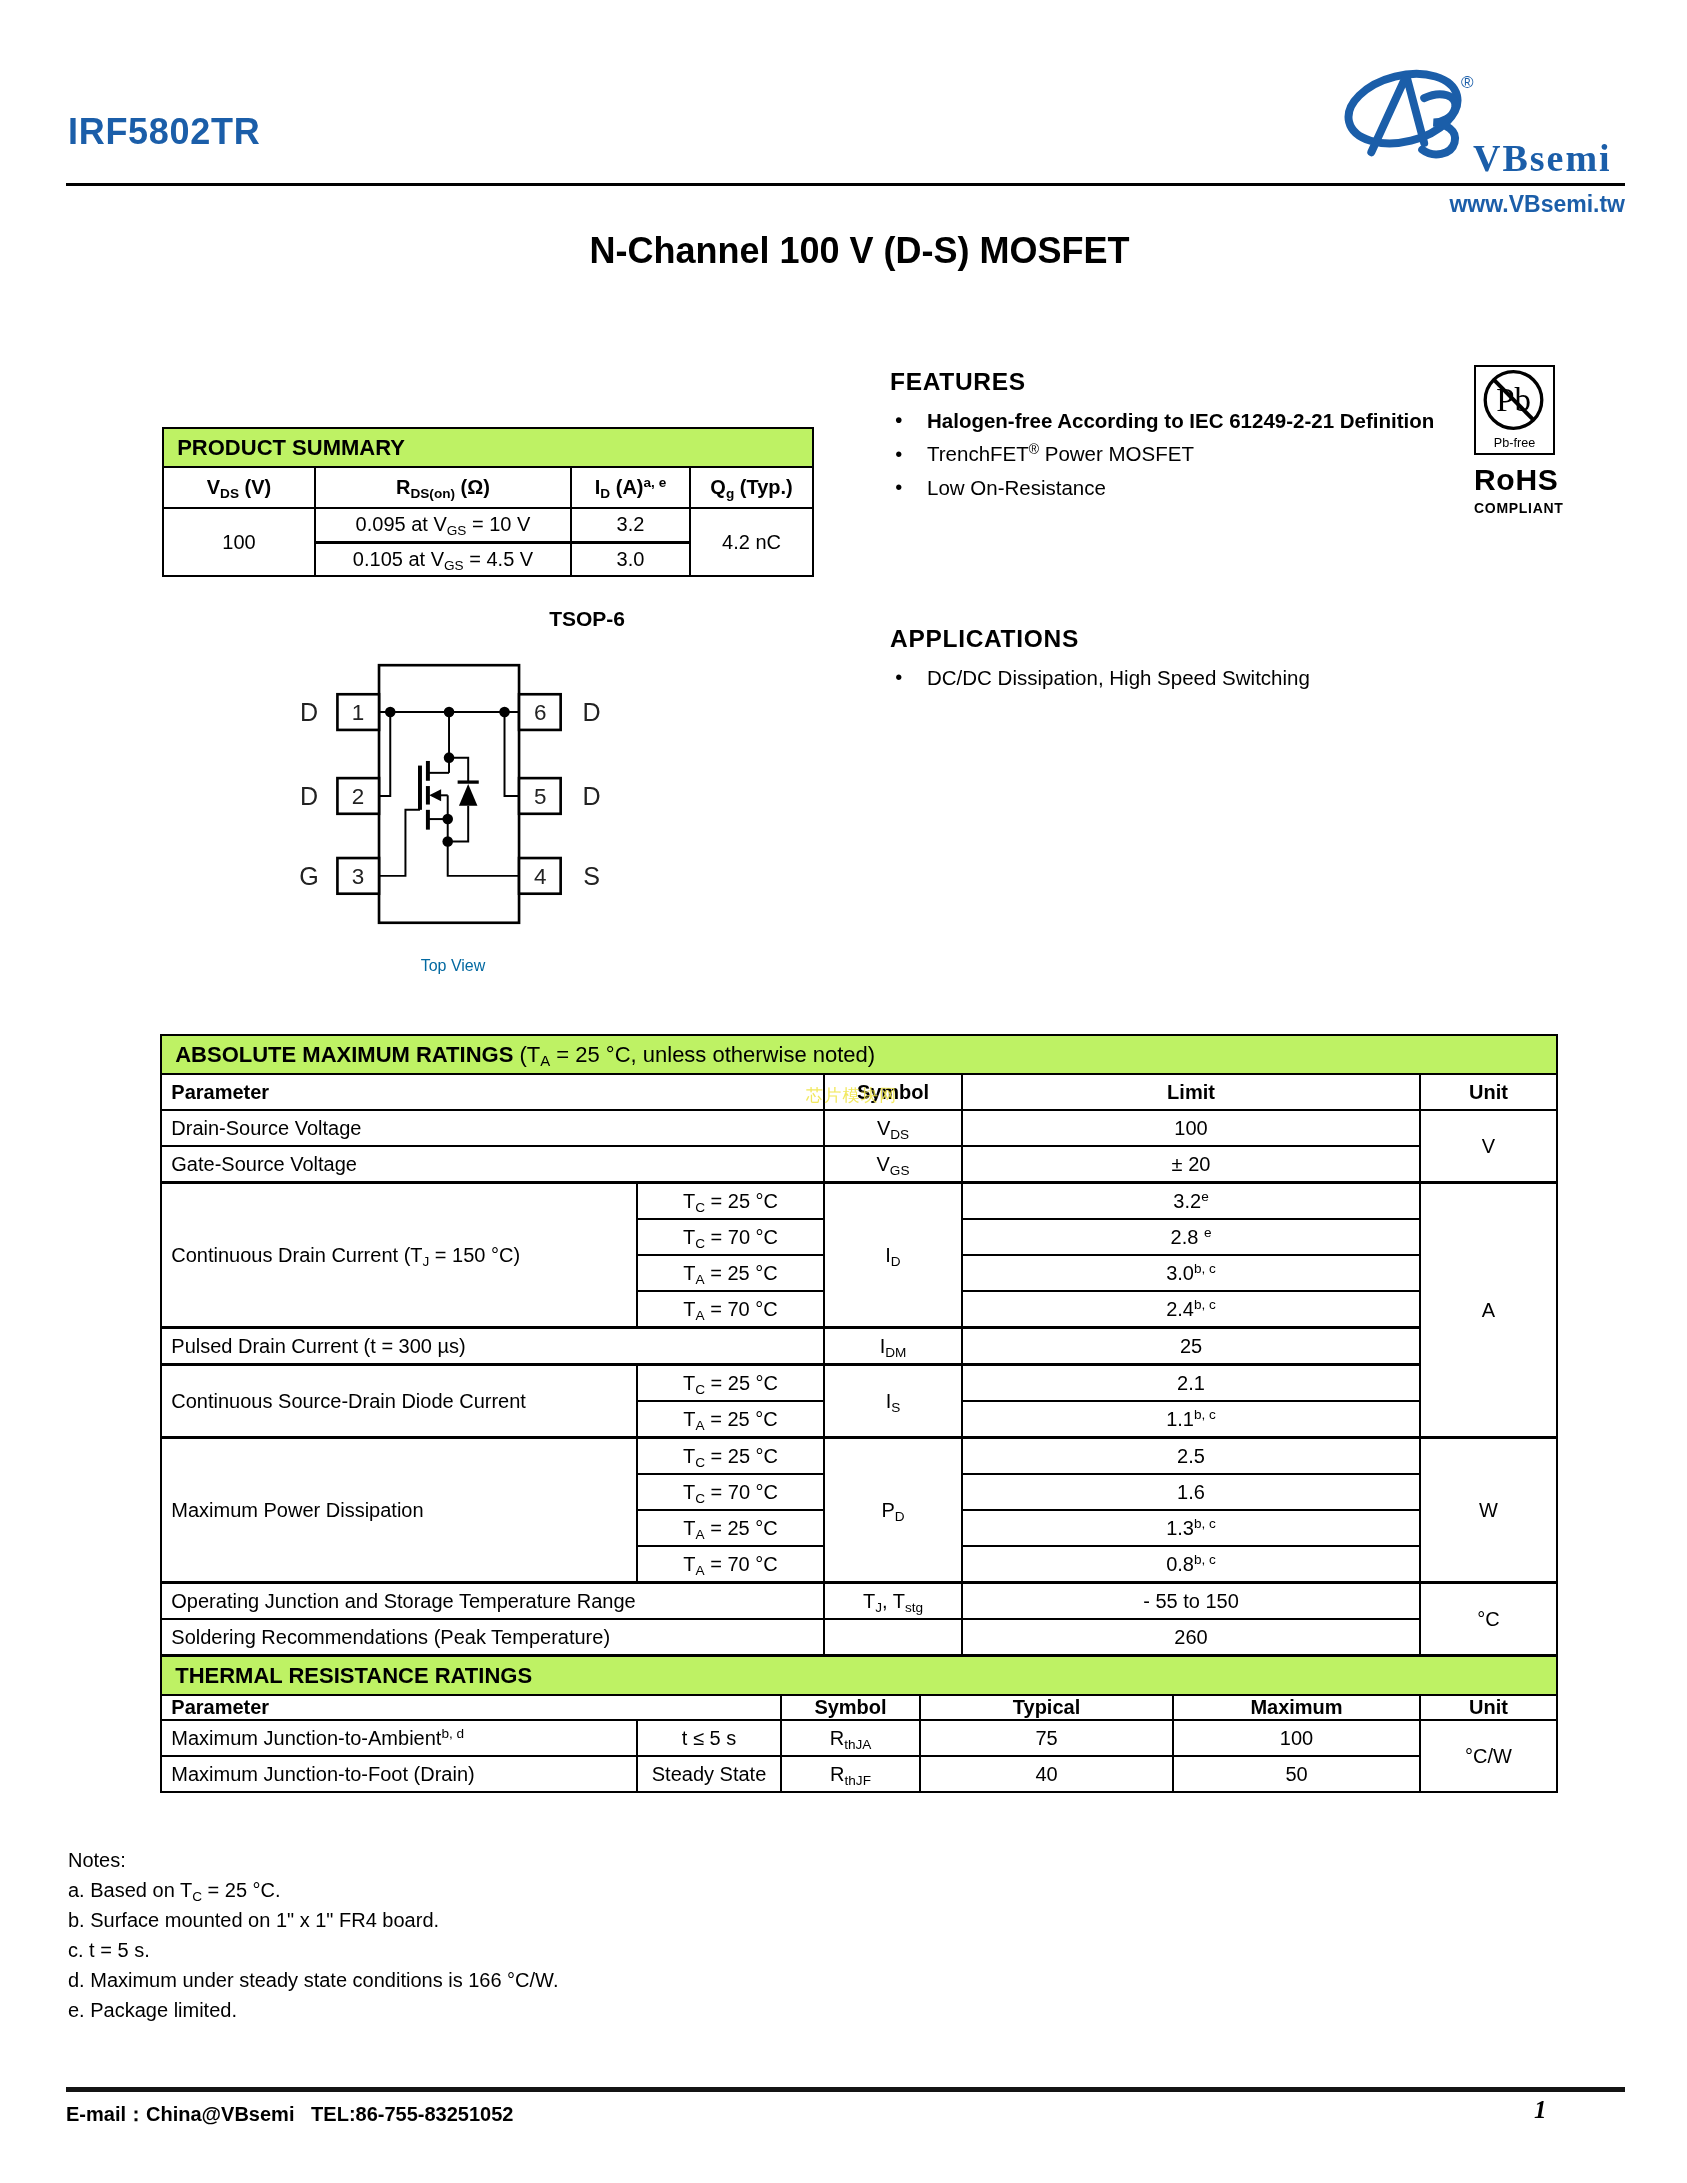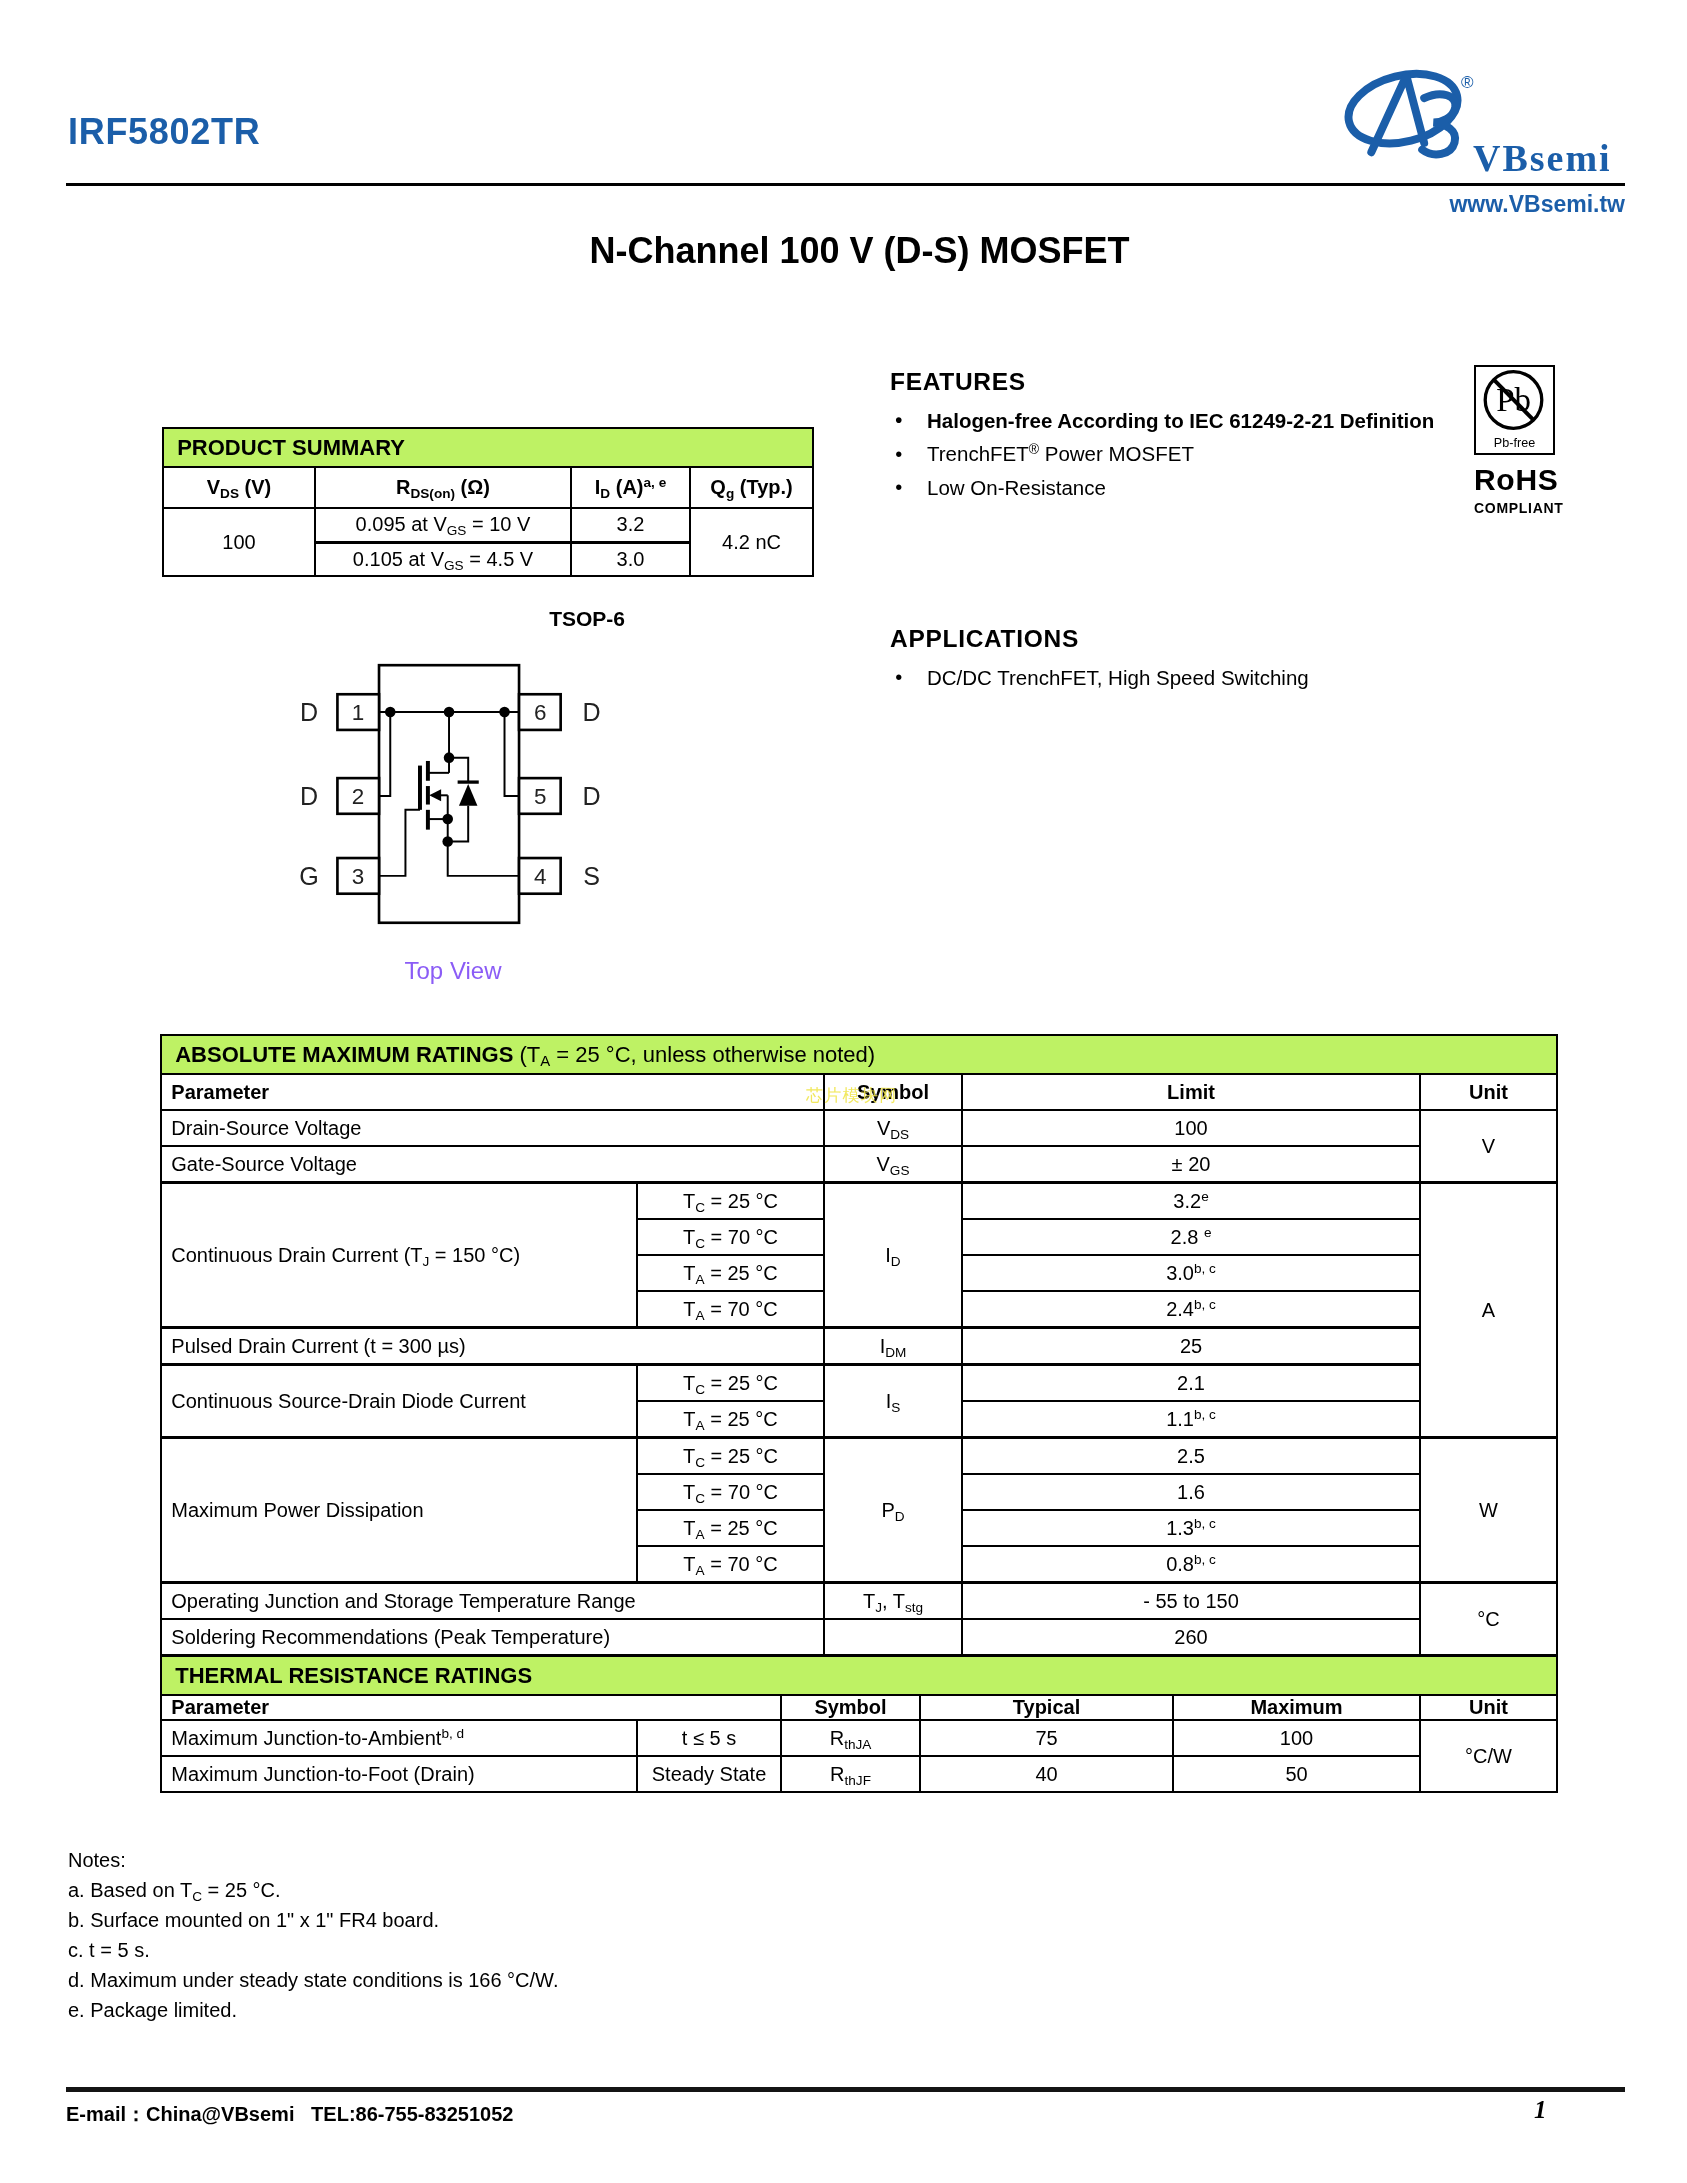--- a/index.html
+++ b/index.html
@@ -33,21 +33,21 @@
   sup{font-size:68%;vertical-align:0.5em;line-height:0;}
 
   .ps-table{left:162px;top:427px;width:650px;}
   .ps-table th{font-size:20px;}
   tr.psh{height:41px;}
   tr.psr{height:34px;}
 
   
   .pkg-name{left:281px;top:607px;width:344px;text-align:right;font-size:21px;font-weight:bold;}
   .pkg-svg{left:281px;top:650px;}
-  .pkg-caption{left:281px;top:957px;width:344px;text-align:center;font-size:24px;color:#8b5cf6;}
+  .pkg-caption{left:281px;top:957px;width:344px;text-align:center;font-size:16px;color:#0369a1;}
 
   
   .feat-h{left:890px;top:368px;font-size:24.5px;font-weight:bold;letter-spacing:0.7px;}
   .feat-list{left:890px;top:406px;width:556px;}
   .app-h{left:890px;top:625px;font-size:24.5px;font-weight:bold;letter-spacing:0.7px;}
   .app-list{left:890px;top:663px;width:595px;}
   ul.blist{list-style:none;margin:0;padding:0;}
   ul.blist li{position:relative;padding-left:37px;margin-bottom:3.3px;font-size:20.5px;line-height:30px;}
   ul.blist li::before{content:"\2022";position:absolute;left:5.3px;top:-0.7px;font-size:20px;}
   li.bold{font-weight:bold;}
@@ -201,21 +201,21 @@
       <text x="57" y="67" text-anchor="middle" font-family="Liberation Serif, serif" font-size="50" fill="#000">Pb</text>
       <line x1="27" y1="19" x2="88" y2="81" stroke="#000" stroke-width="6"></line>
     </svg>
     <div class="pb-label">Pb-free</div>
   </div>
   <div class="abs rohs">RoHS</div>
   <div class="abs compliant">COMPLIANT</div>
 
   <div class="abs app-h">APPLICATIONS</div>
   <ul class="abs blist app-list">
-    <li><span>DC/DC TrenchFET, High Speed Switching</span></li>
+    <li><span>DC/DC Dissipation, High Speed Switching</span></li>
   </ul>
 
   <div class="abs wm">芯片模块网</div>
 
   <table class="rt abs amr-table">
     <colgroup>
         <col style="width:476px">
         <col style="width:187px">
         <col style="width:138px">
         <col style="width:458px">

